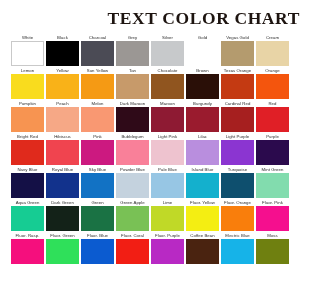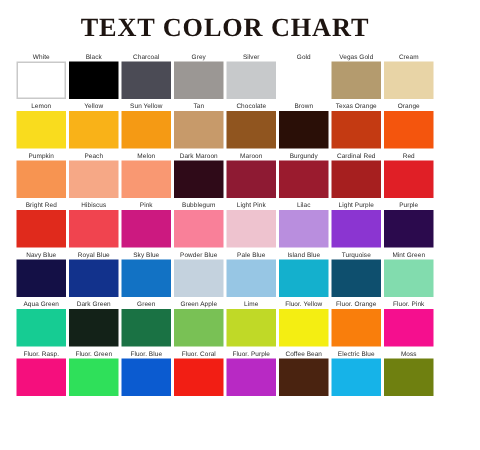--- a/index.html
+++ b/index.html
@@ -10,21 +10,21 @@
     overflow:hidden;
   }
   #chart-root {
     width:300px; height:300px;
     background:#ffffff;
     display:flex;
     flex-direction:column;
     padding:0;
   }
   #chart-title {
-    text-align:center;
+    text-align:right;
     font-family:"Liberation Serif", serif;
     font-weight:bold;
     font-size:17.5px;
     letter-spacing:0.6px;
     color:#1d1410;
     margin-top:9px;
     margin-bottom:6px;
     line-height:1.1;
   }
   #swatch-grid {

